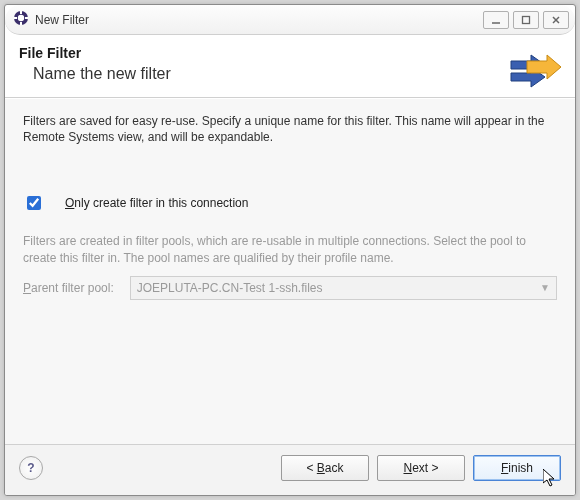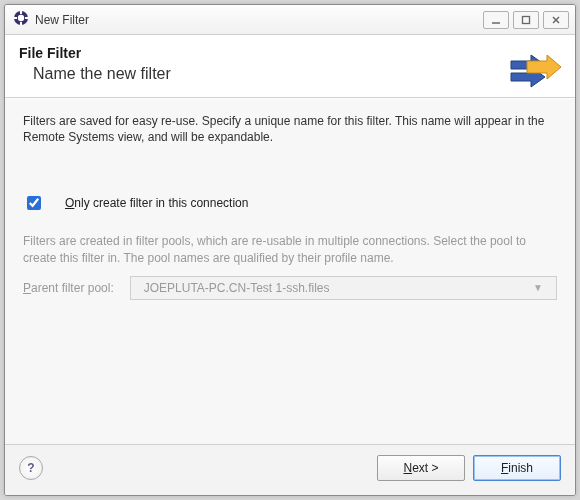--- a/index.html
+++ b/index.html
@@ -21,20 +21,21 @@
     box-shadow: 0 0 4px rgba(0,0,0,.15);
     overflow: hidden;
   }
   
   .titlebar {
     height: 30px;
     display: flex; align-items: center;
     padding: 0 6px 0 8px;
     background: linear-gradient(#fdfdfd,#f1f1f1);
     border-bottom: 1px solid #cfcfcf;
+    border-radius: 15px;
   }
   .titlebar .title-text { margin-left: 6px; color: #3a3a3a; font-size: 12px; }
   .win-controls { margin-left: auto; display: flex; gap: 4px; }
   .win-btn {
     width: 26px; height: 18px;
     border: 1px solid #b0b0b0; border-radius: 2px;
     background: #f7f7f7;
     display: flex; align-items: center; justify-content: center;
     color: #666; font-size: 11px; line-height: 1;
     cursor: pointer;
@@ -93,21 +94,21 @@
   }
   .pool-row { margin-top: 10px; display: flex; align-items: center; gap: 16px; }
   .pool-row .plabel { color: #9a9a9a; }
   .pool-row .plabel .ul { text-decoration: underline; }
   .select-disabled {
     flex: 1; height: 24px;
     border: 1px solid #cfcfcf;
     background: #f2f2f2;
     color: #9a9a9a;
     display: flex; align-items: center; justify-content: space-between;
-    padding: 0 13px;
+    padding: 0 6px;
   }
   .select-disabled .chev { font-size: 10px; color: #aaa; }
   
   .footer {
     border-top: 1px solid #d0d0d0;
     background: #f3f3f3;
     padding: 10px 14px 14px 14px;
     display: flex; align-items: center;
   }
   .help-btn {
@@ -206,20 +207,21 @@
       <div class="select-disabled">
         <span>JOEPLUTA-PC.CN-Test 1-ssh.files</span>
         <span class="chev">▼</span>
       </div>
     </div>
   </div>
 
   <div class="footer">
     <div class="help-btn">?</div>
     <div class="btn-row">
+      <button class="btn"><span>&lt; </span><span class="ul">B</span><span>ack</span></button>
       <button class="btn"><span class="ul">N</span><span>ext &gt;</span></button>
       <button class="btn default"><span class="ul">F</span><span>inish</span></button>
       <svg class="cursor" style="left:262px; top:14px;" viewBox="0 0 16 20">
         <polygon points="0,0 0,14 4,11 7,17 9,16 6,10 11,10" fill="#fff" stroke="#000" stroke-width="1"></polygon>
       </svg>
     </div>
   </div>
 
 </div>
 

